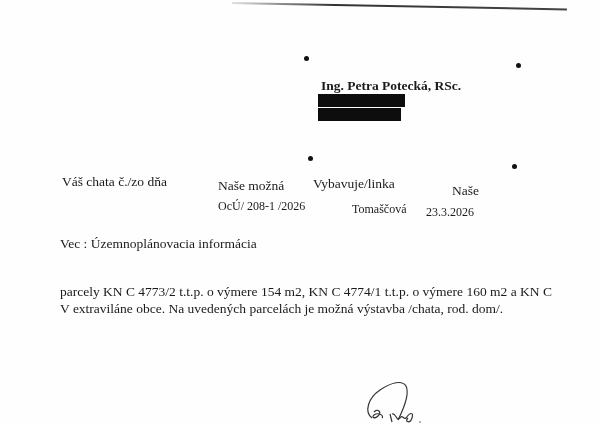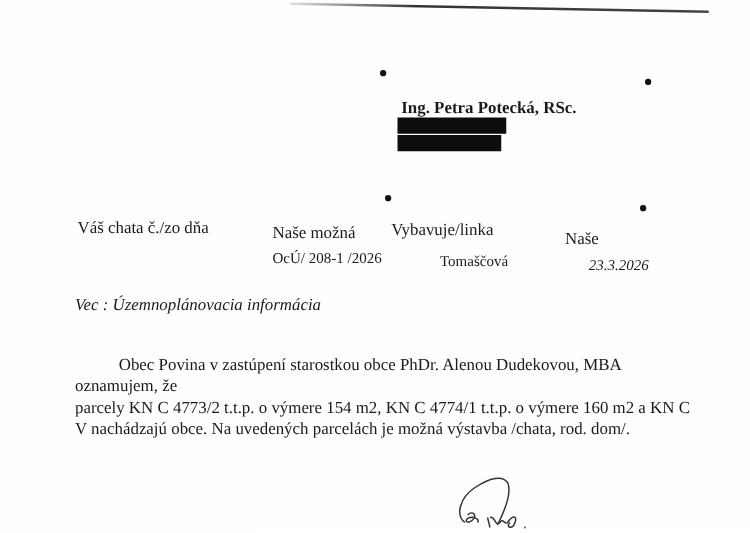--- a/index.html
+++ b/index.html
@@ -15,21 +15,21 @@
       position: absolute; left: 232px; top: 2px; width: 335px; height: 2px;
       background: linear-gradient(to right, rgba(60,60,60,0.15), #333 30%, #444);
       transform: rotate(1.1deg); transform-origin: left center;
     }
     .dot { position: absolute; width: 5px; height: 5px; border-radius: 50%; background: #111; }
     .abs { position: absolute; white-space: nowrap; }
     .recipient-name { left: 321px; top: 78px; font-size: 13.5px; font-weight: bold; }
     .redact { position: absolute; background: #0d0d0d; height: 13px; }
     .hdr { font-size: 13.5px; }
     .val { font-size: 12px; }
-    .subject { left: 60px; top: 236px; font-size: 13.5px; font-style: italic; }
+    .subject { left: 60px; top: 236px; font-size: 13.5px; }
     .body-text {
       position: absolute; left: 60px; top: 283px; width: 500px;
       font-size: 13.5px; line-height: 17px; white-space: normal;
     }
     .body-text p { margin: 0; }
     .body-text .indent { text-indent: 35px; }
     .signature { position: absolute; left: 360px; top: 378px; }
   </style>
 </head>
 <body>
@@ -46,28 +46,27 @@
   <div class="redact" style="left:318px; top:94px; width:87px;"></div>
   <div class="redact" style="left:318px; top:108px; width:83px;"></div>
 
   <div class="abs hdr" style="left:62px; top:174px;">Váš chata č./zo dňa</div>
   <div class="abs hdr" style="left:218px; top:178px;">Naše možná</div>
   <div class="abs hdr" style="left:313px; top:176px;">Vybavuje/linka</div>
   <div class="abs hdr" style="left:452px; top:183px;">Naše</div>
 
   <div class="abs val" style="left:218px; top:199px;">OcÚ/ 208-1 /2026</div>
   <div class="abs val" style="left:336px; top:202px;margin-left:16px;">Tomaščová</div>
-  <div class="abs val" style="left:471px; top:205px;font-style:italic;">23.3.2026</div>
+  <div class="abs val" style="left:426px; top:205px;">23.3.2026</div>
 
   <div class="abs subject">Vec : Územnoplánovacia informácia</div>
 
   <div class="body-text">
-    <p class="indent">Obec Povina v zastúpení starostkou obce PhDr. Alenou Dudekovou, MBA oznamujem, že</p>
     <p>parcely KN C 4773/2 t.t.p. o výmere 154 m2, KN C 4774/1 t.t.p. o výmere 160 m2 a KN C</p>
-    <p>V nachádzajú obce. Na uvedených parcelách je možná výstavba /chata, rod. dom/.</p>
+    <p>V extraviláne obce. Na uvedených parcelách je možná výstavba /chata, rod. dom/.</p>
   </div>
 
   <div class="signature">
     <svg width="80" height="48" viewBox="0 0 80 48">
       <path d="M12,40 C4,34 8,20 20,12 C32,4 42,2 46,8 C50,16 44,30 38,42" fill="none" stroke="#333" stroke-width="1.2"></path>
       <path d="M14,34 C18,30 22,34 18,38 C14,42 10,38 16,36 C20,35 24,38 22,40" fill="none" stroke="#333" stroke-width="1.2"></path>
       <path d="M30,36 L32,44 M32,36 C36,34 36,44 40,40 C42,36 44,42 46,40 C50,34 54,34 52,40 C50,46 44,44 48,40" fill="none" stroke="#333" stroke-width="1.2"></path>
       <circle cx="60" cy="44" r="0.8" fill="#555"></circle>
     </svg>
   </div>

